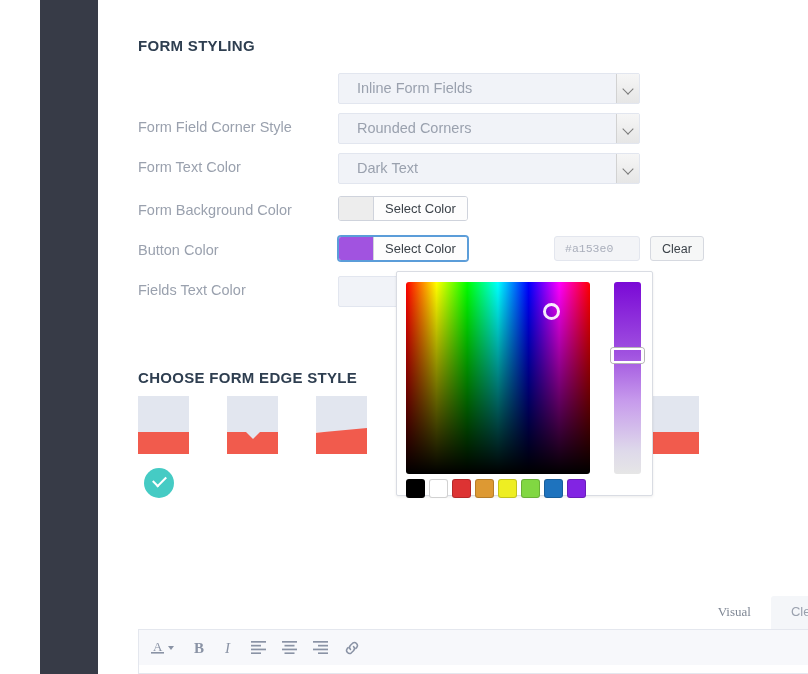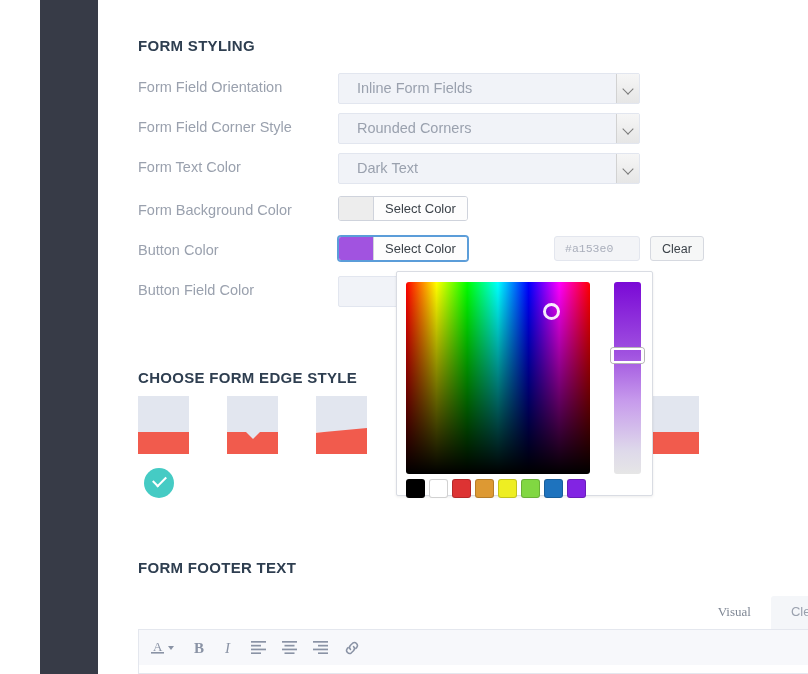--- a/index.html
+++ b/index.html
@@ -171,21 +171,20 @@
 
 <div id="root">
 
   <div class="admin-sidebar"></div>
 
   <div class="content">
 
     <h2 class="section-title" id="t-styling">FORM STYLING</h2>
 
     <div class="row" style="top:73px">
-      <span class="lbl">Form Field Orientation</span>
       <div class="sel">
         <span class="val">Inline Form Fields</span>
         <span class="arrow"></span>
       </div>
     </div>
 
     <div class="row" style="top:153px">
       <span class="lbl">Form Text Color</span>
       <div class="sel">
         <span class="val">Dark Text</span>
@@ -217,21 +216,21 @@
       </div>
       <div class="hexinput" style="left:416px;top:0">
         <span class="ph">#a153e0</span>
       </div>
       <div class="clearbtn" style="left:512px;top:0">
         <span>Clear</span>
       </div>
     </div>
 
     <div class="row" style="top:276px">
-      <span class="lbl">Button Field Color</span>
+      <span class="lbl">Fields Text Color</span>
       <div class="sel">
         <span class="val"></span>
         <span class="arrow"></span>
       </div>
     </div>
 
     <div class="picker">
       <div class="sv">
         <span class="sv-cursor"></span>
       </div>
@@ -267,21 +266,20 @@
         <span class="top"></span>
         <span class="bot"></span>
       </div>
 
       <div class="edge" style="left:510px">
         <span class="top"></span>
         <span class="bot"></span>
       </div>
     </div>
 
-    <h2 class="section-title" id="t-footer">FORM FOOTER TEXT</h2>
 
     <div class="tabs">
       <div class="tab active">Visual</div>
       <div class="tab inactive">Clear</div>
     </div>
 
     <div class="toolbar">
       <span class="tbtn">
         <svg width="26" height="18" viewBox="0 0 26 18">
           <text x="2" y="12" font-family="Liberation Serif, serif" font-size="13" fill="#8a93a5">A</text>

